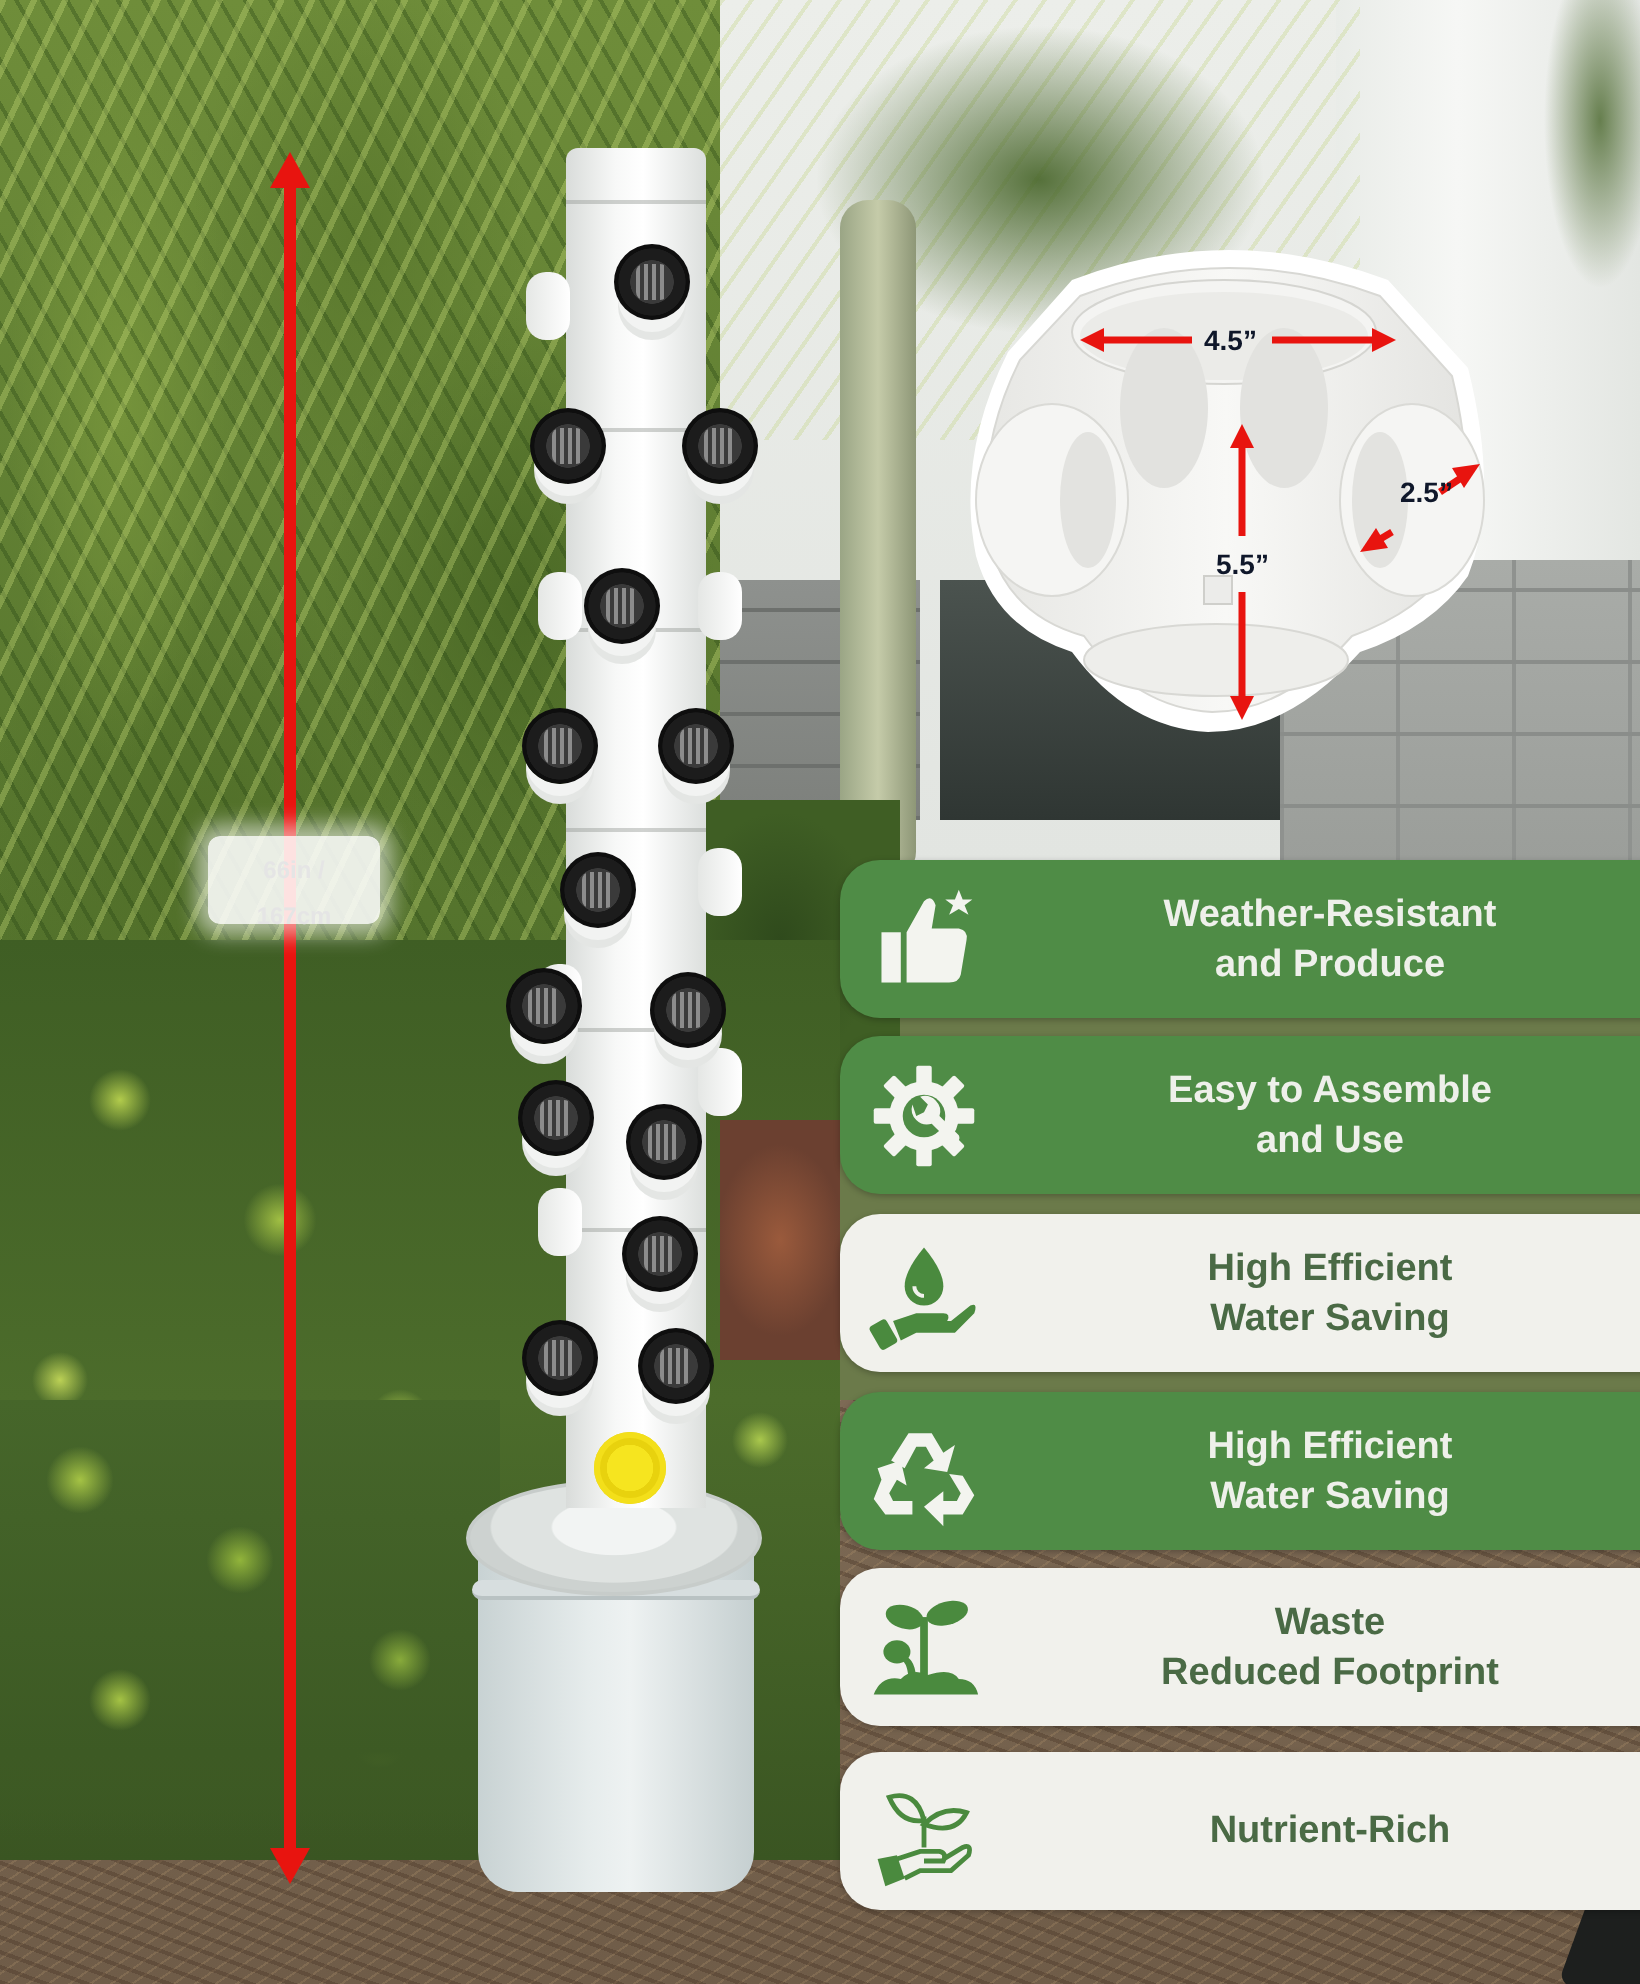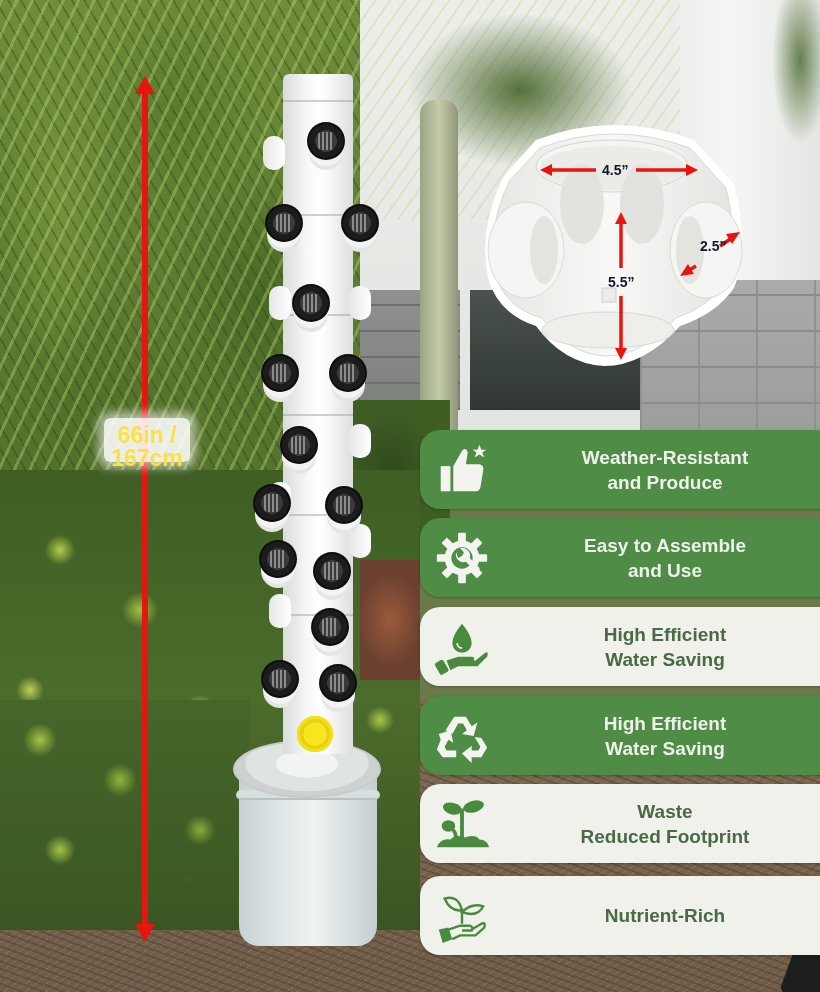--- a/index.html
+++ b/index.html
@@ -99,21 +99,21 @@
          background: #d7dedf; border-radius: 6px; border-bottom: 2px solid #b9c2c3; }
 
   
   .dim-vertical { position: absolute; left: 142px; top: 84px; width: 6px; height: 852px; background: #e8140f; }
   .dim-arrow-up { position: absolute; left: 135px; top: 76px; width: 0; height: 0;
          border-left: 10px solid transparent; border-right: 10px solid transparent; border-bottom: 18px solid #e8140f; }
   .dim-arrow-down { position: absolute; left: 135px; top: 924px; width: 0; height: 0;
          border-left: 10px solid transparent; border-right: 10px solid transparent; border-top: 18px solid #e8140f; }
   .height-label { position: absolute; left: 104px; top: 418px; width: 86px; height: 44px;
          background: rgba(255,255,255,.88); border-radius: 6px; box-shadow: 0 0 10px 6px rgba(255,255,255,.55);
-         color: #fde047; font-weight: 700; font-size: 23px; line-height: 23px; text-align: center; padding-top: 6px; }
+         color: #e5e5e5; font-weight: 700; font-size: 12px; line-height: 23px; text-align: center; padding-top: 6px; }
 
   
   .fitting { position: absolute; left: 484px; top: 118px; width: 260px; height: 250px; }
   .fitting-outline { position: absolute; inset: 0; }
   .dim-label { position: absolute; color: #0f172a; font-weight: 700; font-size: 14px; }
 
   
   .features { position: absolute; left: 420px; top: 430px; width: 396px; }
   .feature-card { position: absolute; left: 0; width: 434px; height: 79px; border-radius: 20px;
          display: flex; align-items: center; box-shadow: 0 1px 3px rgba(0,0,0,.25); }

